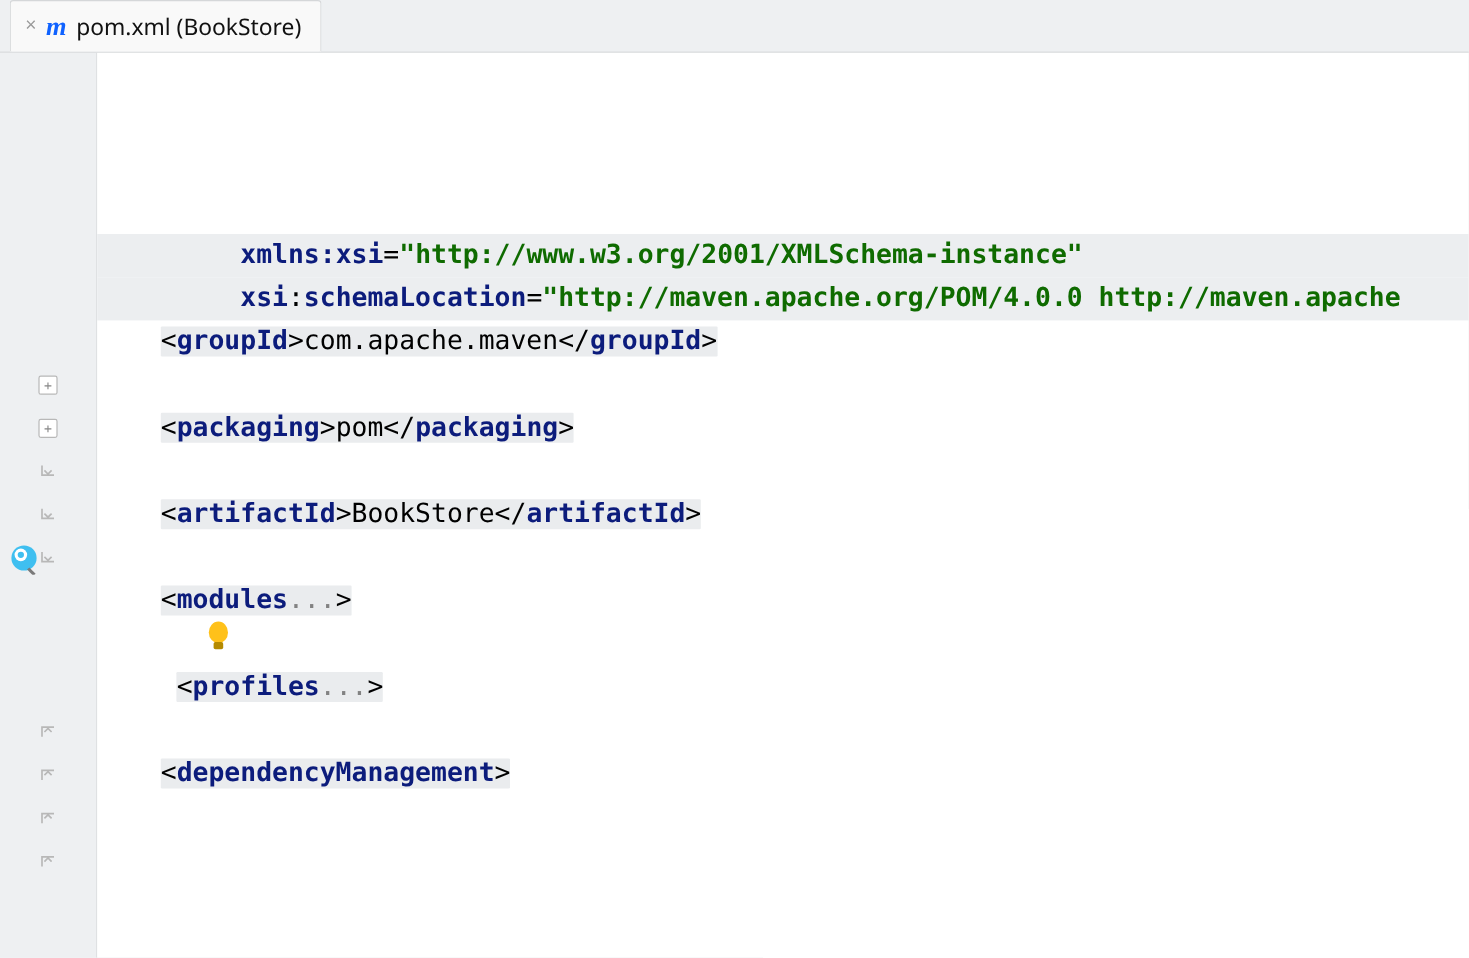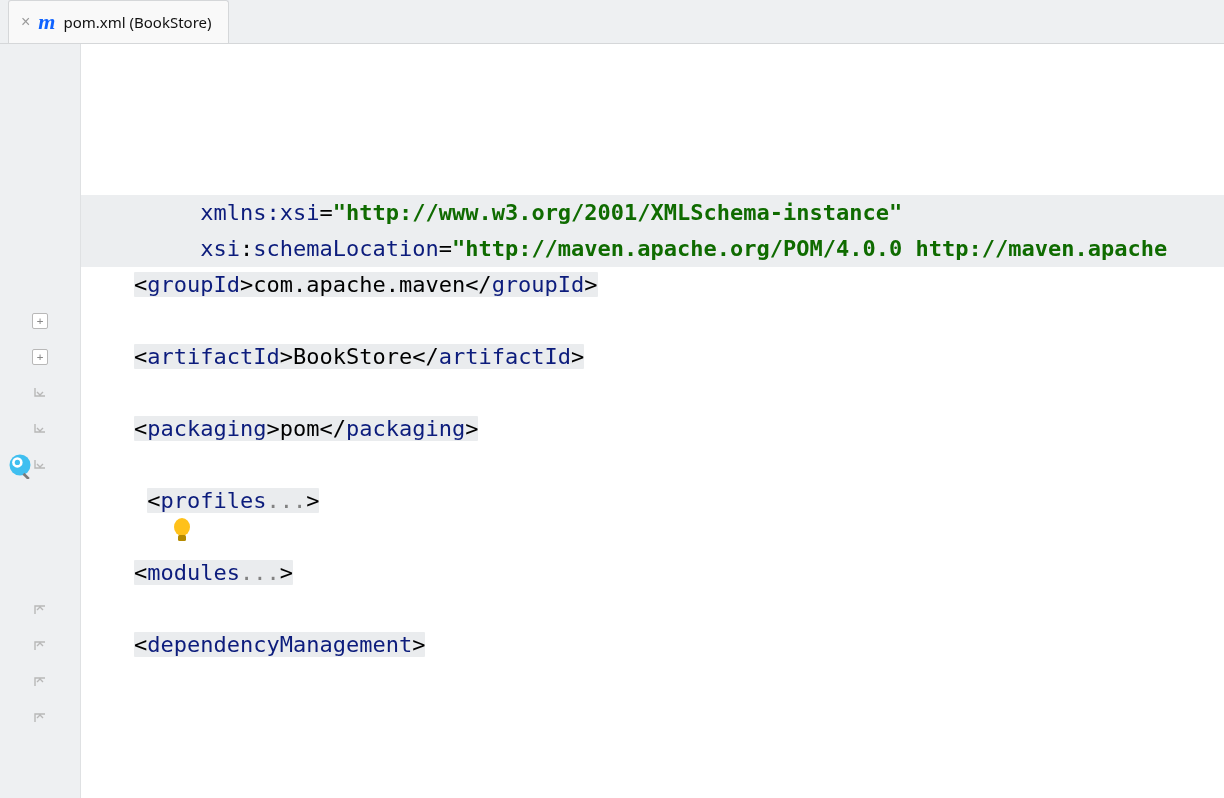--- a/index.html
+++ b/index.html
@@ -1,33 +1,33 @@
 <!DOCTYPE html>
 <html><head>
 <meta charset="utf-8">
 <style>
   html,body{margin:0;padding:0;width:1224px;height:798px;background:#eef0f2;font-family:"Menlo","Consolas",monospace;overflow:hidden;}
   
   .tabbar{height:43px;display:flex;align-items:flex-end;background:#eef0f2;border-bottom:1px solid #d5d7d9;}
   .tab{display:flex;align-items:center;gap:8px;height:42px;padding:0 16px 0 12px;background:#f9f9f9;border:1px solid #d5d7d9;border-bottom:none;border-top-left-radius:3px;border-top-right-radius:3px;margin-left:8px;}
   .tab-close{font-family:sans-serif;font-size:16px;color:#9a9a9a;line-height:1;}
-  .tab-title{font-family:system-ui,"Segoe UI",Arial,sans-serif;font-size:15px;color:#111;}
+  .tab-title{font-family:system-ui,"Segoe UI",Arial,sans-serif;font-size:19px;color:#111;}
   .m-logo{font-weight:900;font-style:italic;font-family:Georgia,serif;font-size:22px;color:#0f62ff;}
   
   .editor{display:flex;height:calc(798px - 43px);}
   .gutter{width:80px;flex:0 0 80px;background:#eef0f2;position:relative;border-right:1px solid #dfe1e3;}
   .gutter-icon{position:absolute;left:0;right:0;display:flex;justify-content:center;align-items:center;height:36px;}
   .fold{width:14px;height:14px;border:1px solid #b8b8b8;border-radius:2px;display:flex;align-items:center;justify-content:center;font-size:11px;color:#888;background:#fff;line-height:1;}
   .fold-down{width:14px;height:14px;fill:none;stroke:#b8b8b8;stroke-width:1.4;}
   .bulb{width:20px;height:28px;}
   .intent{position:absolute;left:6px;width:28px;height:28px;display:flex;align-items:center;justify-content:center;}
   .code{flex:1;padding-top:7px;font-size:22px;line-height:36px;white-space:pre;color:#000;background:#fff;position:relative;}
   .code-line{height:36px;}
   .seg{background:#eaecee;border-radius:1px;}
-  .kw{font-weight:400;color:#0c1c7c;}
+  .kw{font-weight:700;color:#0c1c7c;}
   .grn{font-weight:700;color:#0f6b00;}
   .grey{color:#828282;}
   .black{color:#000;}
   .hdr{background:#eceef0;display:inline-block;min-width:100%;height:36px;}
   
   .intent svg{width:28px;height:28px;}
 </style>
 </head>
 <body>
 
@@ -99,24 +99,24 @@
     <div style="position:absolute;left:12px;top:calc(7px + 36px*12 - 2px);z-index:2;">
       <svg class="bulb" viewBox="0 0 20 28">
           <ellipse cx="10" cy="10" rx="8" ry="9" fill="#ffc11a"></ellipse>
           <rect x="6" y="18" width="8" height="6" rx="1.5" fill="#b58a00"></rect>
         </svg>
     </div>
 
 <div class="code-line hdr">         <span class="kw">xmlns:</span><span class="kw" style="color:#0c1c7c;">xsi</span><span class="black">=</span><span class="grn">"http://www.w3.org/2001/XMLSchema-instance"</span></div>
 <div class="code-line hdr">         <span class="kw">xsi</span><span class="black">:</span><span class="kw">schemaLocation</span><span class="black">=</span><span class="grn">"http://maven.apache.org/POM/4.0.0 http://maven.apache</span></div>
 <div class="code-line">    <span class="seg"><span class="black">&lt;</span><span class="kw">groupId</span><span class="black">&gt;</span><span>com.apache.maven</span><span class="black">&lt;/</span><span class="kw">groupId</span><span class="black">&gt;</span></span></div>
+<div class="code-line">    <span class="seg"><span class="black">&lt;</span><span class="kw">packaging</span><span class="black">&gt;</span><span>pom</span><span class="black">&lt;/</span><span class="kw">packaging</span><span class="black">&gt;</span></span></div>
 <div class="code-line">    <span class="seg"><span class="black">&lt;</span><span class="kw">artifactId</span><span class="black">&gt;</span><span>BookStore</span><span class="black">&lt;/</span><span class="kw">artifactId</span><span class="black">&gt;</span></span></div>
-<div class="code-line">    <span class="seg"><span class="black">&lt;</span><span class="kw">packaging</span><span class="black">&gt;</span><span>pom</span><span class="black">&lt;/</span><span class="kw">packaging</span><span class="black">&gt;</span></span></div>
+<div class="code-line">    <span class="seg"><span class="black">&lt;</span><span class="kw">modules</span><span class="grey">...</span><span class="black">&gt;</span></span></div>
 <div class="code-line">     <span class="seg"><span class="black">&lt;</span><span class="kw">profiles</span><span class="grey">...</span><span class="black">&gt;</span></span></div>
-<div class="code-line">    <span class="seg"><span class="black">&lt;</span><span class="kw">modules</span><span class="grey">...</span><span class="black">&gt;</span></span></div>
 <div class="code-line">    <span class="seg"><span class="black">&lt;</span><span class="kw">dependencyManagement</span><span class="black">&gt;</span></span></div>
 
 
 
 
 
 
 
 
 

